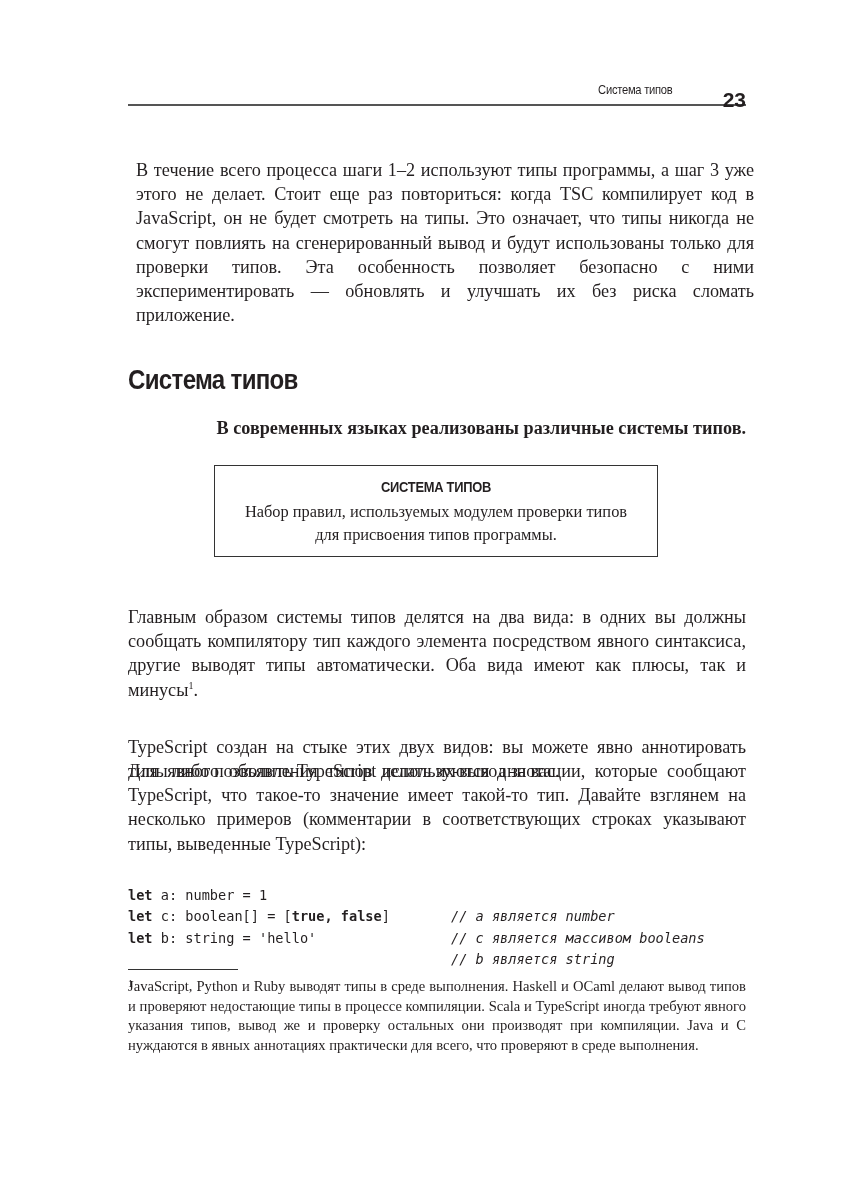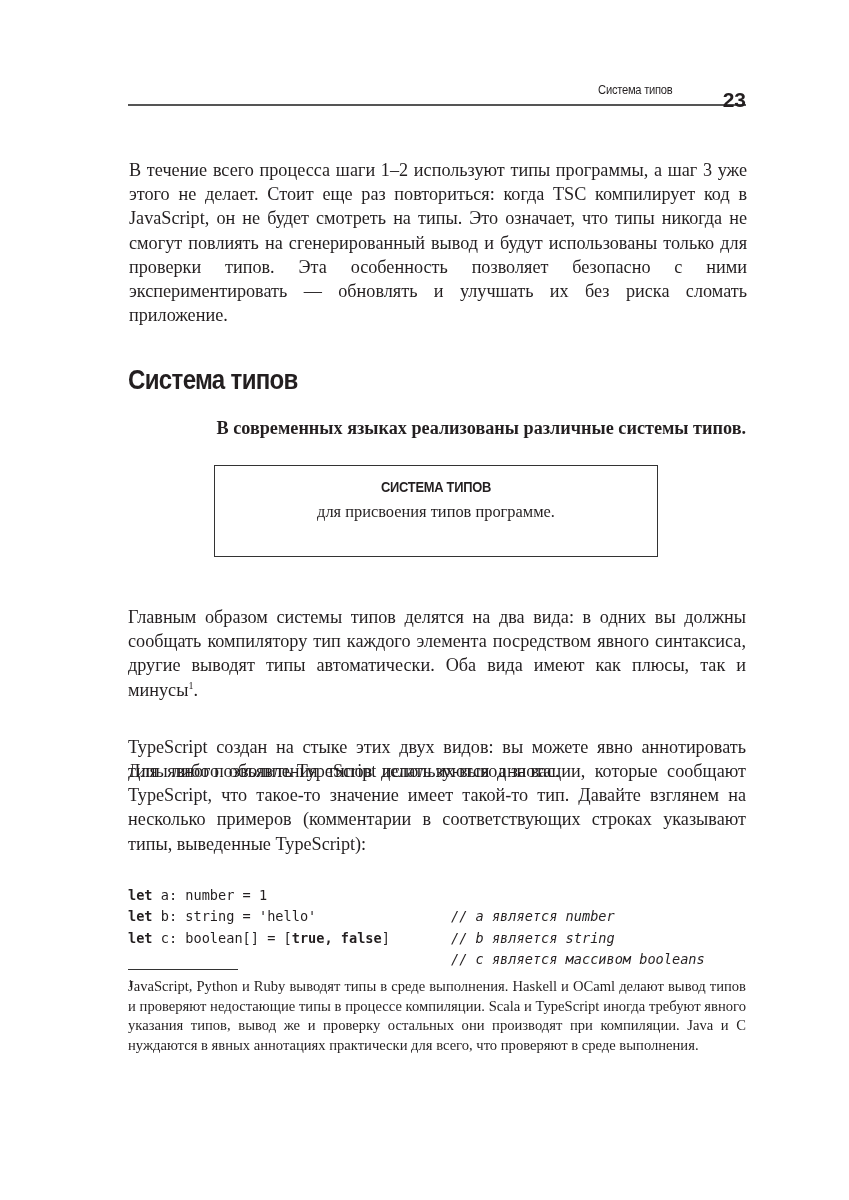--- a/index.html
+++ b/index.html
@@ -50,21 +50,21 @@
       color: #231f20;
     }
     .body-text {
       font-family: "Liberation Serif", serif;
       font-size: 18.2px;
       line-height: 24.2px;
       text-align: justify;
       margin: 0;
       color: #231f20;
     }
-    .p1 { position: absolute; top: 158px; left: 1px; width: 618px; }
+    .p1 { position: absolute; top: 158px; left: 8px; width: 618px; }
     .section-heading {
       position: absolute;
       top: 364px;
       left: 0;
       font-family: "Liberation Sans", sans-serif;
       font-weight: bold;
       font-size: 28px;
       letter-spacing: -0.8px;
       transform: scaleX(0.86);
       transform-origin: left center;
@@ -173,42 +173,43 @@
 
   <p class="body-text p1">В течение всего процесса шаги 1–2 используют типы программы, а шаг 3 уже этого не делает. Стоит еще раз повториться: когда TSC компилирует код в JavaScript, он не будет смотреть на типы. Это означает, что типы никогда не смогут повлиять на сгенерированный вывод и будут использованы только для проверки типов. Эта особенность позволяет безопасно с ними экспериментировать — обновлять и улучшать их без риска сломать приложение.</p>
 
   <h2 class="section-heading">Система типов</h2>
 
   <p class="body-text p2">В современных языках реализованы различные системы типов.</p>
 
   <div class="definition-box">
     <div class="def-title">СИСТЕМА ТИПОВ</div>
     <div class="def-text">
-      <div>для присвоения типов программе.</div>
+      <div>Набор правил, используемых модулем проверки типов</div>
+      <div>для присвоения типов программы.</div>
     </div>
   </div>
 
   <p class="body-text p3"><span>Главным образом системы типов делятся на два вида: в одних вы должны сообщать компилятору тип каждого элемента посредством явного синтаксиса, другие выводят типы автоматически. Оба вида имеют как плюсы, так и минусы</span><sup>1</sup><span>.</span></p>
 
   <p class="body-text p4">TypeScript создан на стыке этих двух видов: вы можете явно аннотировать типы либо позволить TypeScript делать их вывод за вас.</p>
 
   <p class="body-text p5">Для явного объявления типов используются аннотации, которые сообщают TypeScript, что такое-то значение имеет такой-то тип. Давайте взглянем на несколько примеров (комментарии в соответствующих строках указывают типы, выведенные TypeScript):</p>
 
   <div class="code-block">
     <div class="code-line">
       <span class="code"><span class="kw">let</span><span> a: number = 1</span></span>
       <span class="comment">// a является number</span>
     </div>
     <div class="code-line">
+      <span class="code"><span class="kw">let</span><span> c: boolean[] = [</span><span class="kw">true, false</span><span>]</span></span>
+      <span class="comment">// c является массивом booleans</span>
+    </div>
+    <div class="code-line">
       <span class="code"><span class="kw">let</span><span> b: string = 'hello'</span></span>
       <span class="comment">// b является string</span>
-    </div>
-    <div class="code-line">
-      <span class="code"><span class="kw">let</span><span> c: boolean[] = [</span><span class="kw">true, false</span><span>]</span></span>
-      <span class="comment">// c является массивом booleans</span>
     </div>
   </div>
 
   <div class="footnote-rule"></div>
 
   <div class="footnote">
     <span class="footnote-marker">1</span>
     <div class="footnote-text">JavaScript, Python и Ruby выводят типы в среде выполнения. Haskell и OCaml делают вывод типов и проверяют недостающие типы в процессе компиляции. Scala и TypeScript иногда требуют явного указания типов, вывод же и проверку остальных они производят при компиляции. Java и C нуждаются в явных аннотациях практически для всего, что проверяют в среде выполнения.</div>
   </div>
 

